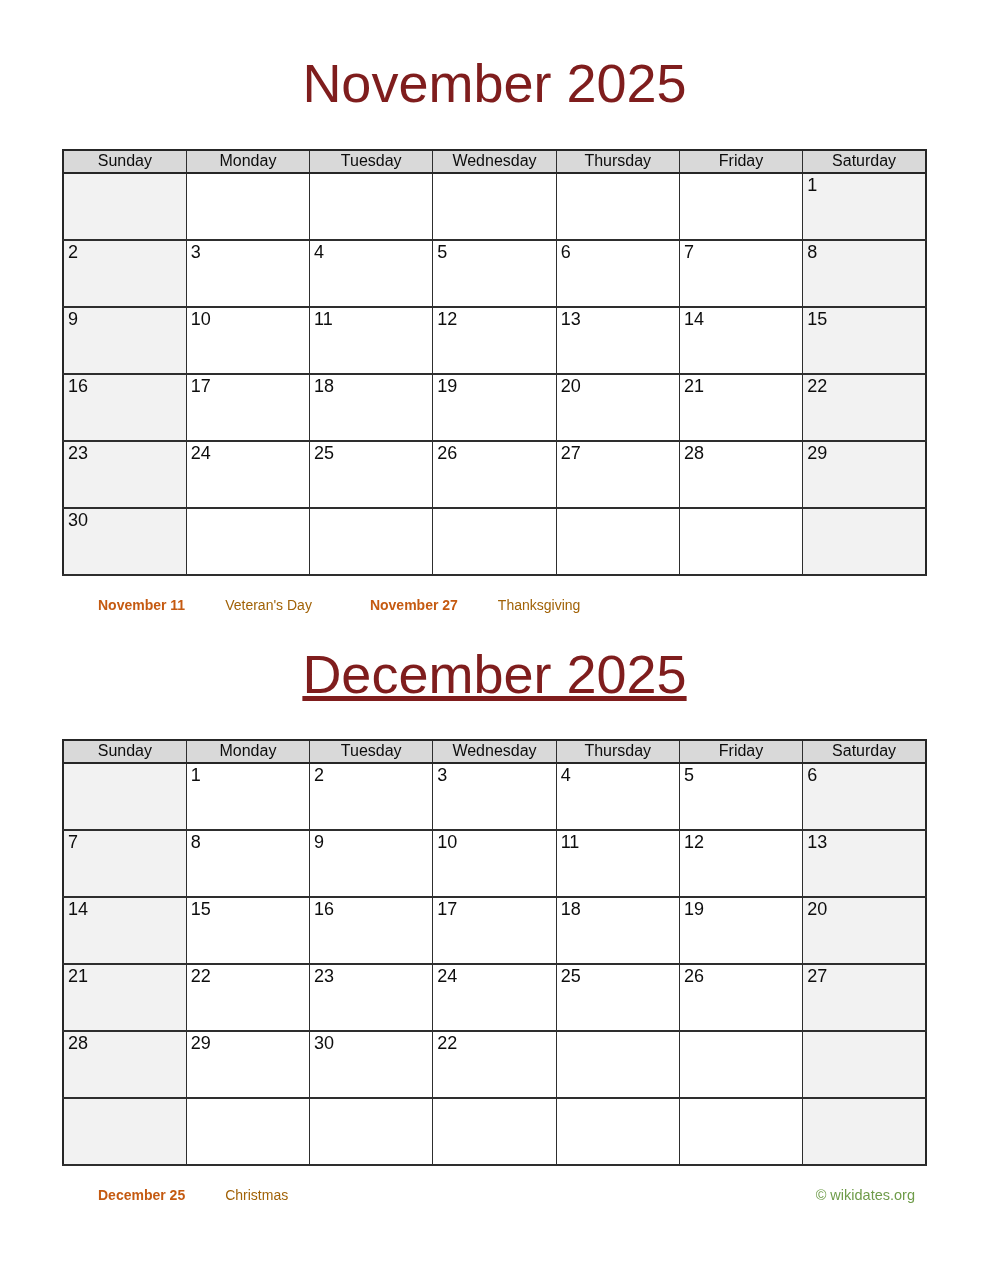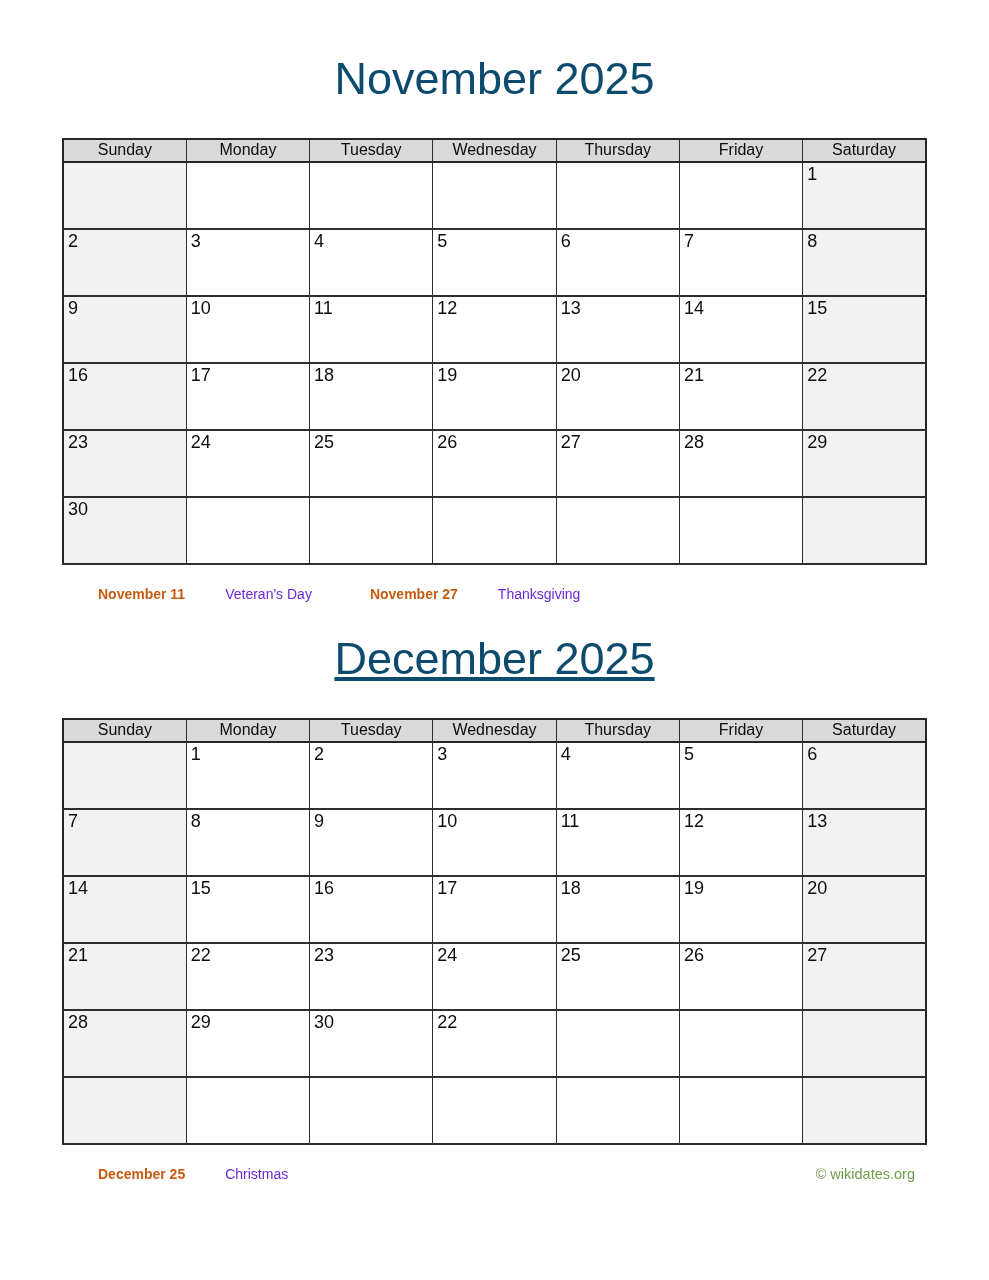--- a/index.html
+++ b/index.html
@@ -6,25 +6,25 @@
   html, body { background: #ffffff; }
   body {
     width: 989px; height: 1280px;
     font-family: "Liberation Sans", sans-serif;
     color: #000;
     overflow: hidden;
   }
   .page { padding-top: 52px; }
 
   .month-title {
-    font-size: 45px;
+    font-size: 54px;
     font-weight: 400;
     line-height: 1.18;
     text-align: center;
-    color: #0c4a6e;
+    color: #7f1d1d;
     margin-bottom: 33px;
   }
   .month-dec .month-title { margin-top: 30px; text-decoration: underline; }
 
   table.calendar {
     width: 865px;
     margin: 0 auto;
     border-collapse: collapse;
     table-layout: fixed;
     border: 2px solid #262626;
@@ -63,21 +63,21 @@
     padding-left: 36px;
     padding-right: 12px;
     font-size: 14px;
     display: flex;
     align-items: baseline;
   }
   .holiday-group { display: inline-flex; align-items: baseline; }
   .holiday-pair { display: inline-flex; align-items: baseline; white-space: nowrap; gap: 23px; }
   .holiday-pair + .holiday-pair { margin-left: 58px; }
   .holiday-date { color: #c55a11; font-weight: 700; margin-right: 17px; }
-  .holiday-name { color: #6d28d9; }
+  .holiday-name { color: #a16207; }
   .credit { color: #6f9c4a; margin-left: auto; font-size: 14.5px; cursor: pointer; text-align: center; }
 </style>
 </head>
 <body>
 
 <div class="page">
 
   <section class="month month-nov">
     <h1 class="month-title">November 2025</h1>
     <table class="calendar">

